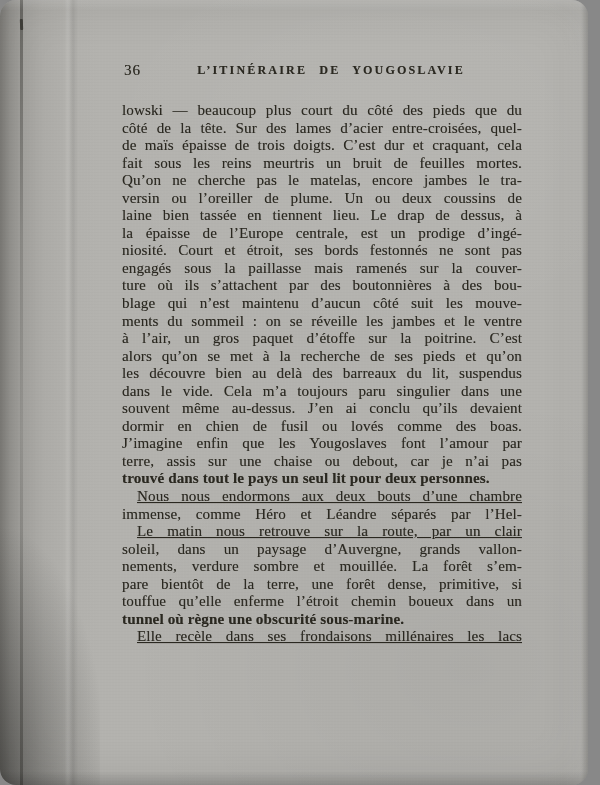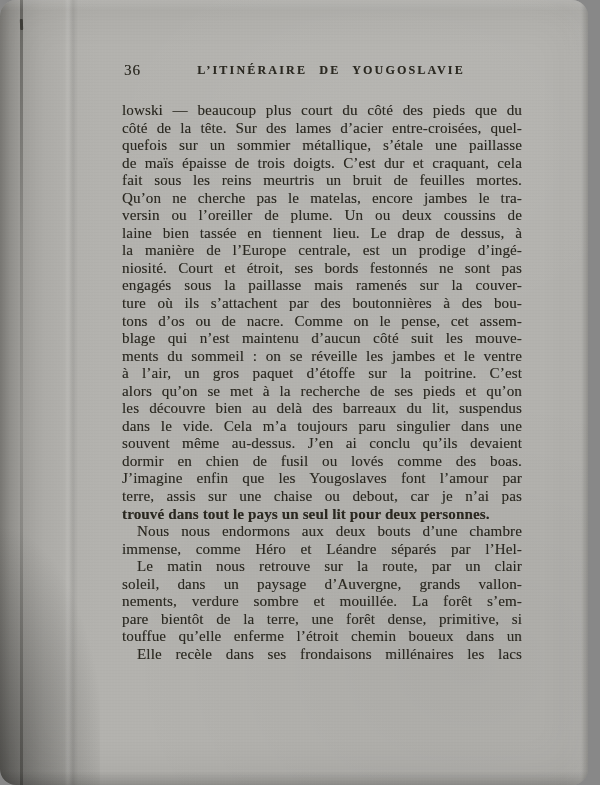--- a/index.html
+++ b/index.html
@@ -90,21 +90,21 @@
     font-size: 15px;
     line-height: 17.56px;
     height: 17.56px;
     letter-spacing: 0.15px;
     text-align: justify;
     text-align-last: justify;
     white-space: normal;
     overflow: hidden;
     text-shadow: 0.3px 0.3px 0.5px rgba(42,40,34,0.38);
   }
-  .line.indent { text-indent: 15px; }
+  .line.indent { text-indent: 15px; text-decoration: underline; }
   .line.para-end { text-align-last: left; font-weight: bold; }
 </style>
 </head>
 <body>
 
 <div class="page">
   <div class="binding"></div>
   <div class="binding-crease"></div>
   <div class="binding-fold"></div>
   <div class="edge-top"></div>
@@ -113,45 +113,44 @@
   <div class="tick-mark"></div>
 
   <div class="text-column">
     <div class="running-head">
       <span class="page-number">36</span>
       <div class="running-title">L’ITINÉRAIRE  DE  YOUGOSLAVIE</div>
     </div>
     <div class="body-lines">
         <div class="line">lowski — beaucoup plus court du côté des pieds que du</div>
         <div class="line">côté de la tête. Sur des lames d’acier entre-croisées, quel-</div>
-        <div class="line">quefois sur un sommier métallique, s’étale une paillasse</div>
         <div class="line">de maïs épaisse de trois doigts. C’est dur et craquant, cela</div>
         <div class="line">fait sous les reins meurtris un bruit de feuilles mortes.</div>
         <div class="line">Qu’on ne cherche pas le matelas, encore jambes le tra-</div>
         <div class="line">versin ou l’oreiller de plume. Un ou deux coussins de</div>
         <div class="line">laine bien tassée en tiennent lieu. Le drap de dessus, à</div>
-        <div class="line">la manière de l’Europe centrale, est un prodige d’ingé-</div>
+        <div class="line">la épaisse de l’Europe centrale, est un prodige d’ingé-</div>
         <div class="line">niosité. Court et étroit, ses bords festonnés ne sont pas</div>
         <div class="line">engagés sous la paillasse mais ramenés sur la couver-</div>
         <div class="line">ture où ils s’attachent par des boutonnières à des bou-</div>
-        <div class="line">tons d’os ou de nacre. Comme on le pense, cet assem-</div>
         <div class="line">blage qui n’est maintenu d’aucun côté suit les mouve-</div>
         <div class="line">ments du sommeil : on se réveille les jambes et le ventre</div>
         <div class="line">à l’air, un gros paquet d’étoffe sur la poitrine. C’est</div>
         <div class="line">alors qu’on se met à la recherche de ses pieds et qu’on</div>
         <div class="line">les découvre bien au delà des barreaux du lit, suspendus</div>
         <div class="line">dans le vide. Cela m’a toujours paru singulier dans une</div>
         <div class="line">souvent même au-dessus. J’en ai conclu qu’ils devaient</div>
         <div class="line">dormir en chien de fusil ou lovés comme des boas.</div>
         <div class="line">J’imagine enfin que les Yougoslaves  font l’amour par</div>
         <div class="line">terre, assis sur une chaise ou debout, car je n’ai pas</div>
         <div class="line para-end">trouvé dans tout le pays un seul lit pour deux personnes.</div>
         <div class="line indent">Nous nous endormons aux deux bouts d’une chambre</div>
         <div class="line">immense, comme Héro et Léandre séparés par l’Hel-</div>
         <div class="line indent">Le matin nous retrouve sur la route, par un clair</div>
         <div class="line">soleil, dans un paysage d’Auvergne, grands vallon-</div>
         <div class="line">nements, verdure sombre et mouillée. La forêt s’em-</div>
         <div class="line">pare bientôt de la terre, une forêt dense, primitive, si</div>
         <div class="line">touffue qu’elle enferme l’étroit chemin boueux dans un</div>
+        <div class="line para-end">tunnel où règne une obscurité sous-marine.</div>
         <div class="line indent">Elle recèle dans ses frondaisons millénaires les lacs</div>
       </div>
   </div>
 </div>
 
 </body></html>

